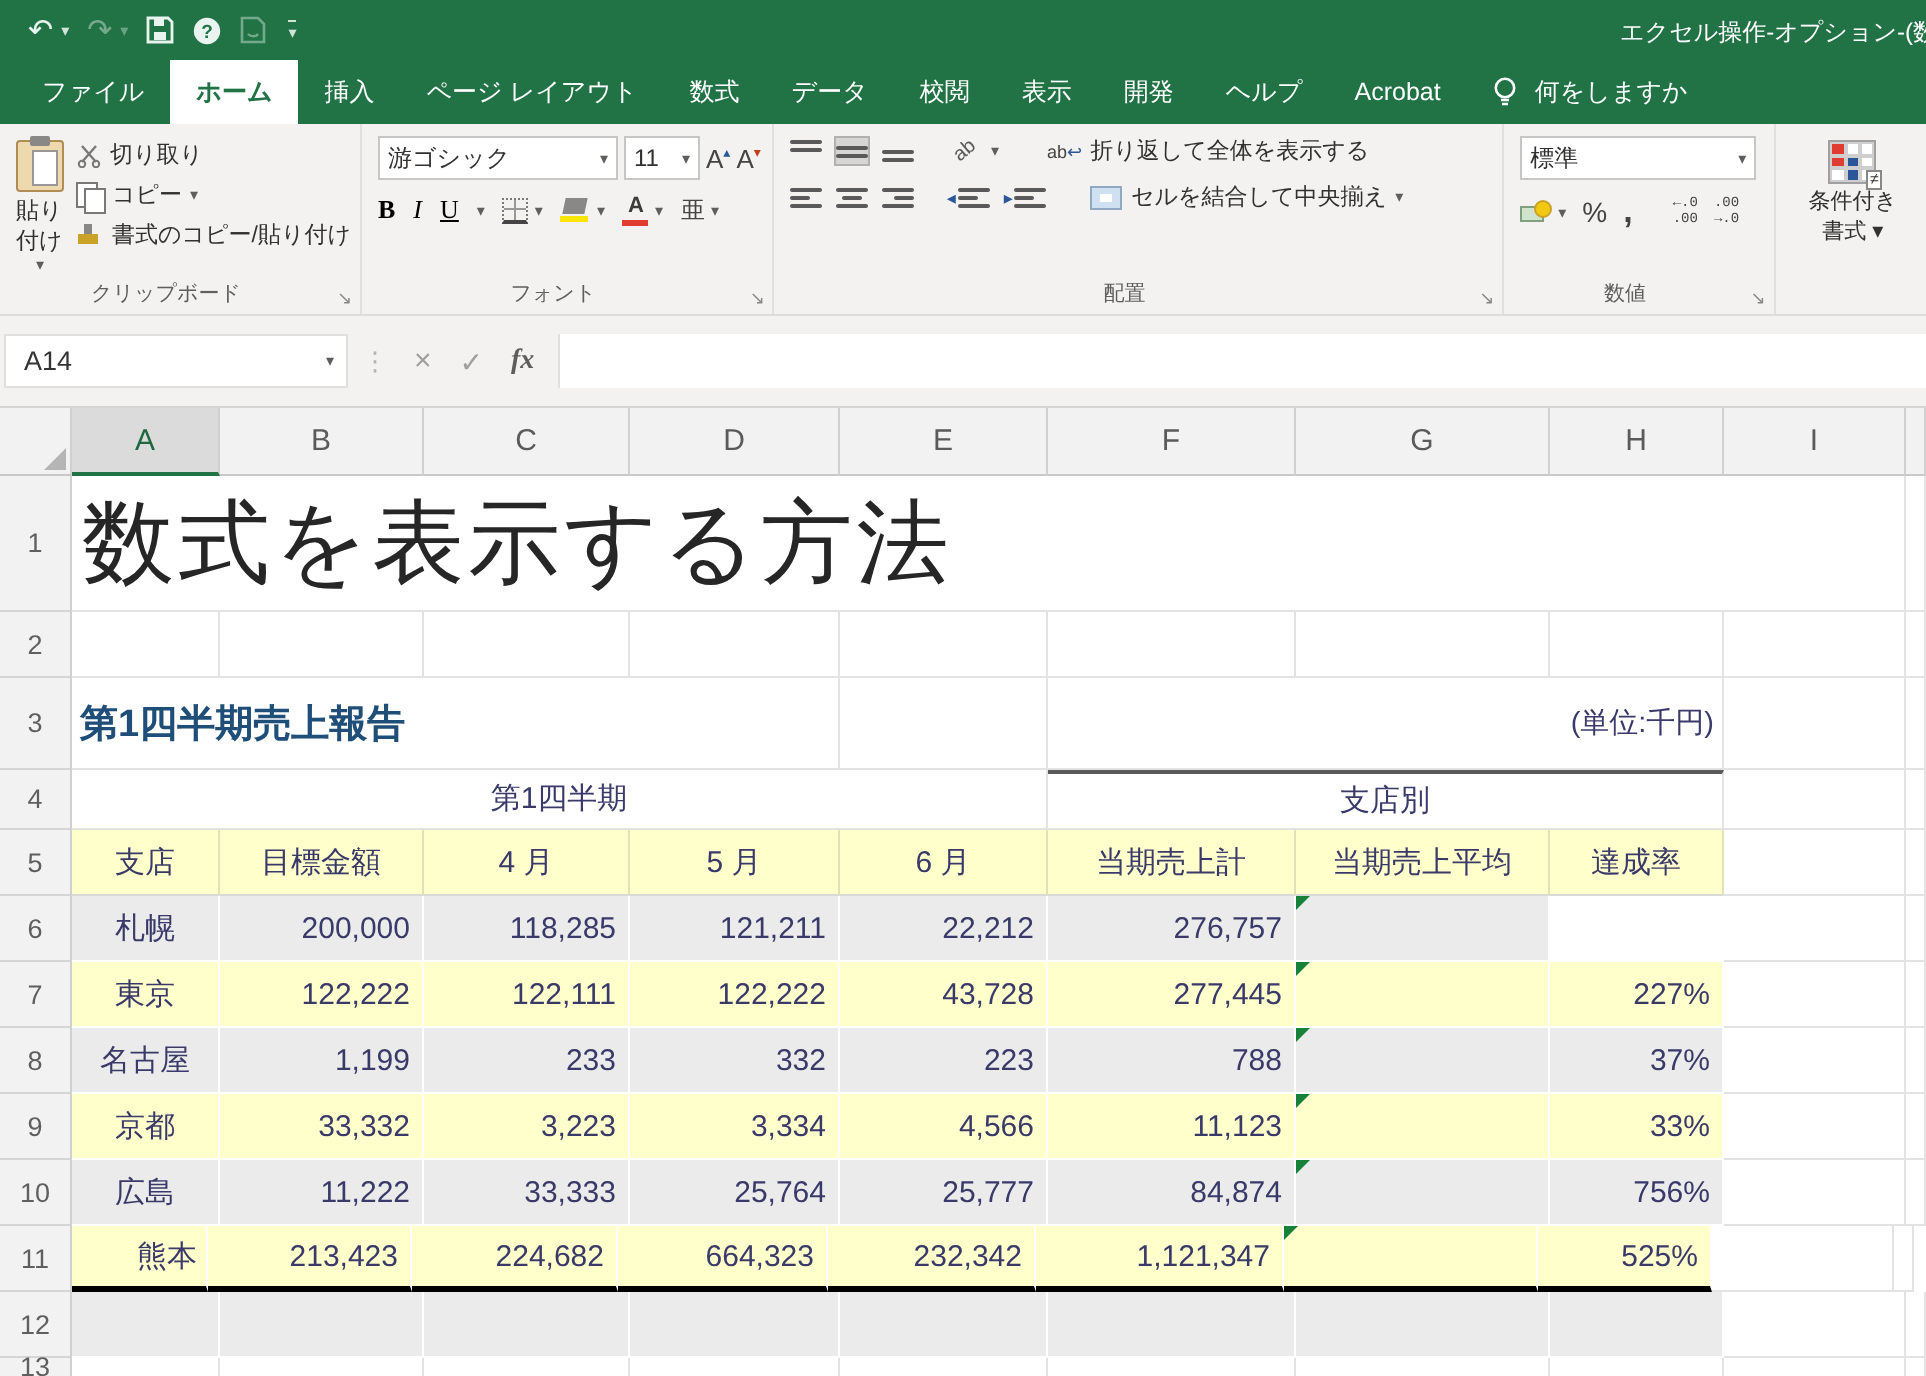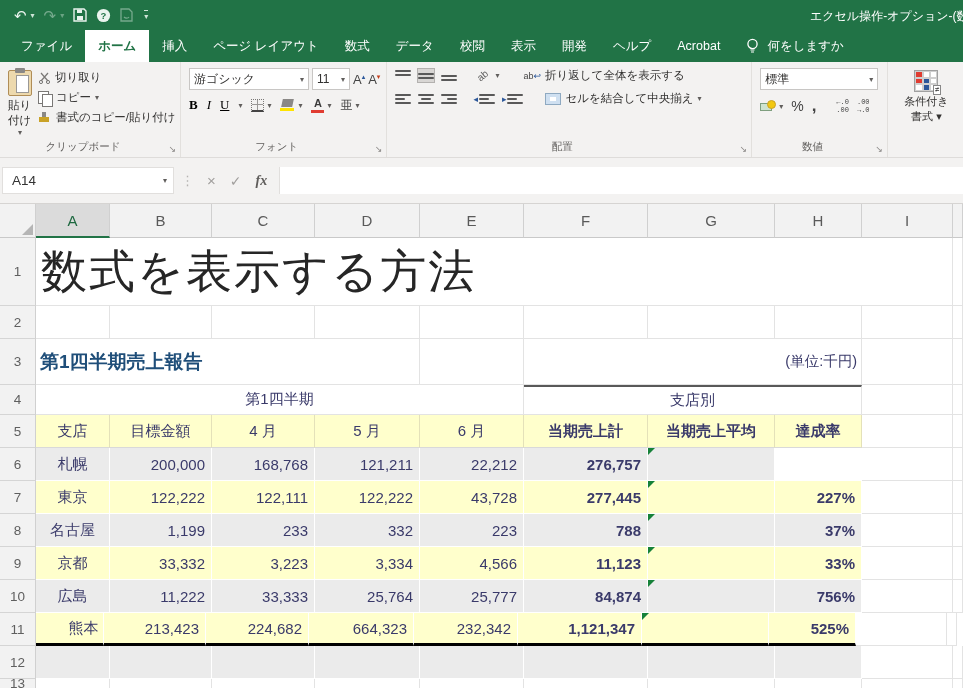--- a/index.html
+++ b/index.html
@@ -114,21 +114,21 @@
   .corner { position:relative; }
   .corner::after { content:""; position:absolute; right:2px; bottom:2px;
     border-bottom:11px solid #b5b5b5; border-left:11px solid transparent; }
   .rowhdr { background:#f2f2f2; border-right:1px solid #d0d0d0; border-bottom:1px solid #d5d5d5;
     display:flex; align-items:center; justify-content:center; font-size:13.5px; color:#5f5f5f; }
   .c { display:flex; align-items:center; border-right:1px solid #e3e3e3; border-bottom:1px solid #e3e3e3;
     font-size:15px; color:var(--navy); position:relative; }
   .c.nr { border-right:none; }
   .num { justify-content:flex-end; padding-right:6px; }
   .center { justify-content:center; }
-  .b { font-weight:bold; }
+  .b { font-weight:normal; }
   .band.gray { background:#ebebeb; border-right:1px solid #fff; border-bottom:1px solid #fff; }
   .band.yellow { background:#ffffcc; border-right:1px solid #fff; border-bottom:1px solid #fff; }
   .yh { background:#ffffcc; border-right:1px solid #e4e1b9; border-bottom:1px solid #d9d9d9; }
   .bigtitle { font-size:46px; color:#262626; padding-left:5px; white-space:nowrap; overflow:visible; letter-spacing:2px; }
   .report { font-size:19px; font-weight:bold; color:var(--titleblue); padding-left:4px; white-space:nowrap; }
   .unit { justify-content:flex-end; font-size:14.5px; }
   .topbar { border-top:2px solid #595959; }
   .thick { border-bottom:3px solid #000 !important; }
   .tri { position:absolute; top:0; left:0; width:0; height:0;
     border-top:7px solid var(--errgreen); border-right:7px solid transparent; }
@@ -449,21 +449,21 @@
       <div class="c yh center b" style="width: 124px;">当期売上計</div>
       <div class="c yh center b" style="width: 127px;">当期売上平均</div>
       <div class="c yh center b" style="width: 87px;">達成率</div>
       <div class="c" style="width: 91px;"></div>
       <div class="c" style="width: 10px;"></div>
     </div>
     <div class="grow" style="height: 33px;">
       <div class="rowhdr" style="width: 36px;">6</div>
       <div class="c band gray center" style="width: 74px;">札幌</div>
       <div class="c band gray num" style="width: 102px;">200,000</div>
-      <div class="c band gray num" style="width: 103px;">168,768</div>
+      <div class="c band gray num" style="width: 103px;">118,285</div>
       <div class="c band gray num" style="width: 105px;">121,211</div>
       <div class="c band gray num" style="width: 104px;">22,212</div>
       <div class="c band gray num b" style="width: 124px;">276,757</div>
       <div class="c band gray num b" style="width: 127px;">
         <i class="tri"></i>
       </div>
       <div class="c band gray num b" style="width: 87px; margin-top: 40px;">138%</div>
       <div class="c" style="width: 91px;"></div>
       <div class="c" style="width: 10px;"></div>
     </div>

